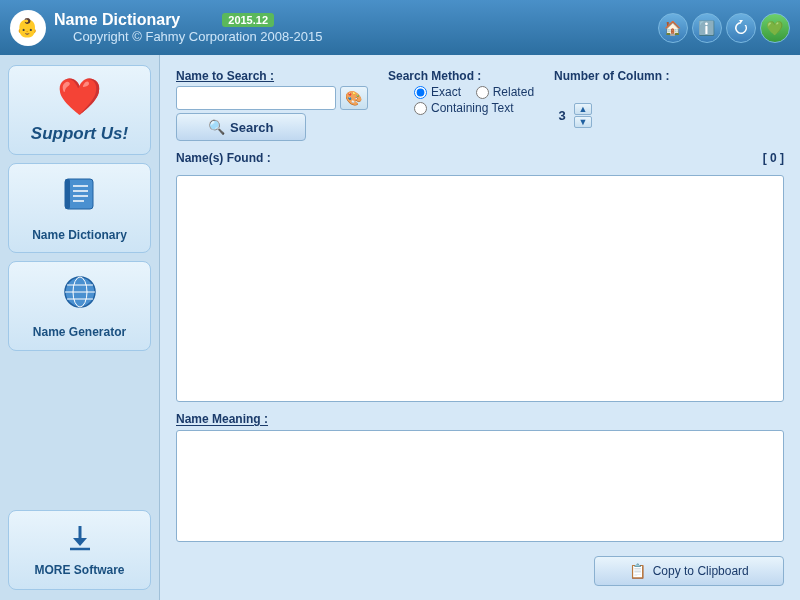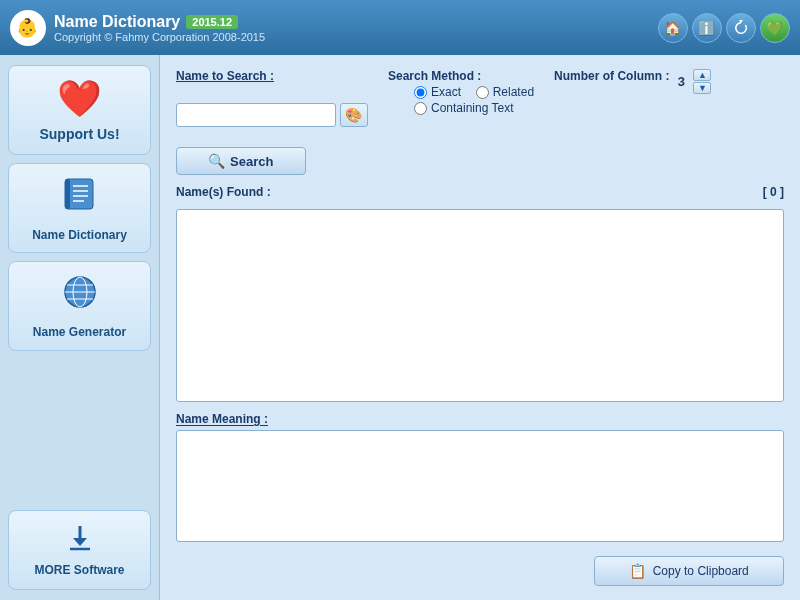--- a/index.html
+++ b/index.html
@@ -47,24 +47,26 @@
       display: flex;
       align-items: center;
       gap: 6px;
     }
     #version-badge {
       background: #5bb85b;
       color: #fff;
       font-size: 11px;
       padding: 1px 6px;
       border-radius: 3px;
+      margin-left: 36px;
     }
     #app-copyright {
       color: #cde5f8;
-      font-size: 11px;
+      font-size: 13px;
+      margin-left: 19px;
     }
     #title-buttons {
       display: flex;
       gap: 4px;
     }
     .title-btn {
       width: 30px;
       height: 30px;
       border-radius: 50%;
       border: 1px solid #7ab8e0;
@@ -126,22 +128,23 @@
       cursor: pointer;
       min-height: 90px;
       justify-content: center;
       gap: 6px;
     }
     #support-item .heart {
       font-size: 36px;
       color: #e83030;
     }
     #support-item .label {
-      font-size: 14px;
-      font-weight: bold;
+      font-size: 17px;
+      font-weight: bold;
+      font-style: italic;
       color: #1a5080;
     }
     .spacer { flex: 1; }
     #more-software-item {
       background: linear-gradient(to bottom, #e8f4fc, #cde4f5);
       border: 1px solid #a0c8e8;
       border-radius: 8px;
       display: flex;
       flex-direction: column;
       align-items: center;
@@ -173,21 +176,21 @@
 
     
     #search-row {
       display: flex;
       align-items: flex-start;
       gap: 20px;
     }
     #search-left {
       display: flex;
       flex-direction: column;
-      gap: 20px;
+      gap: 3px;
     }
     #search-label {
       font-size: 12px;
       font-weight: bold;
       color: #1a3a6a;
       text-decoration: underline;
       text-decoration-color: #1a3a6a;
     }
     #search-input-row {
       display: flex;
@@ -249,22 +252,22 @@
       gap: 4px;
       font-size: 12px;
       color: #1a3a6a;
       margin-left: 26px;
     }
     .radio-row input { margin: 0; cursor: pointer; }
 
     
     #num-column {
       display: flex;
-      flex-direction: row;
-      gap: 4px;
+      flex-direction: column;
+      gap: 20px;
     }
     #num-column-label {
       font-size: 12px;
       font-weight: bold;
       color: #1a3a6a;
     }
     #column-spinner {
       display: flex;
       align-items: center;
       gap: 4px;

